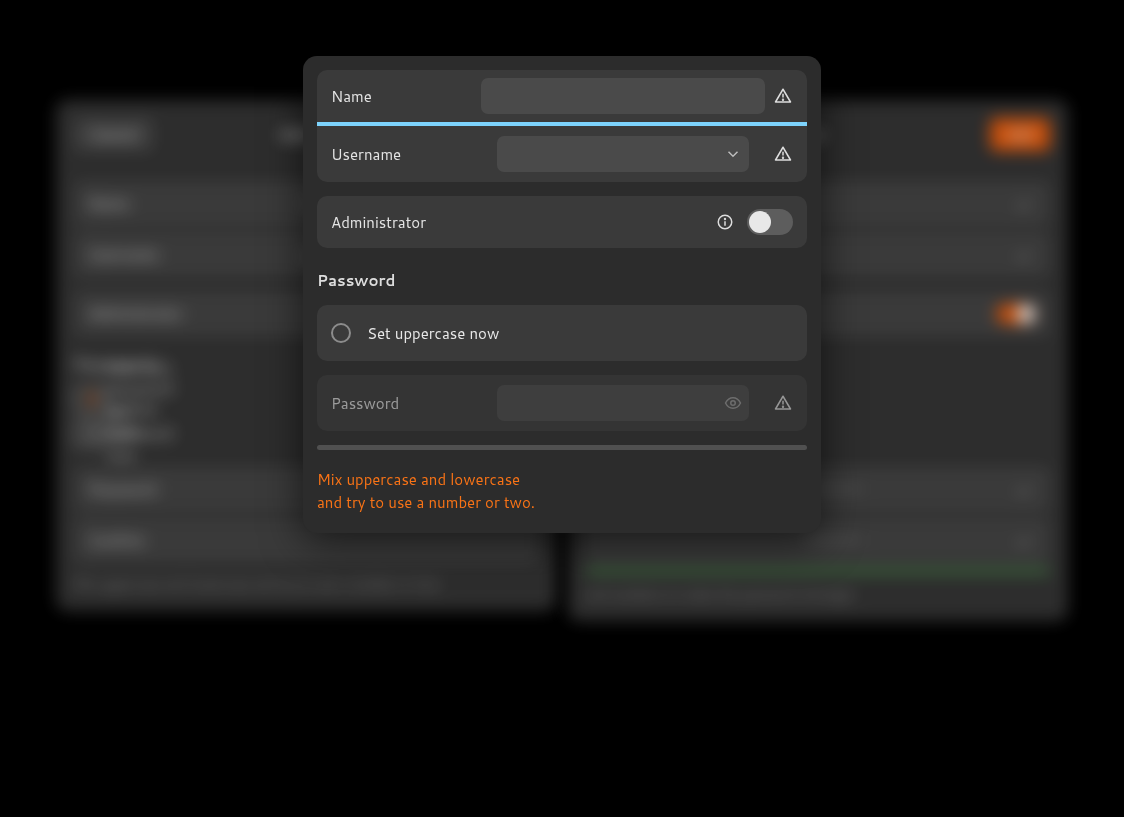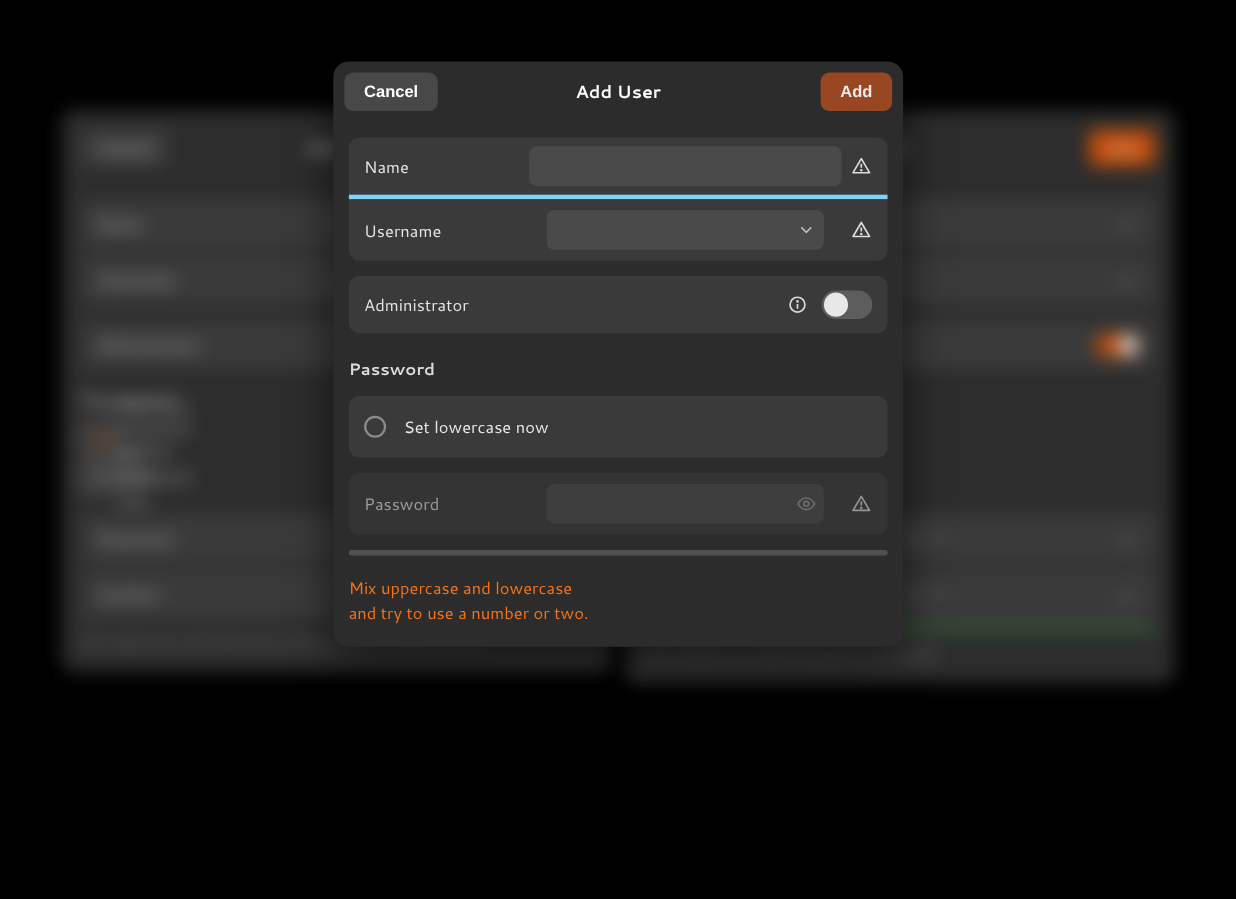--- a/index.html
+++ b/index.html
@@ -318,25 +318,20 @@
       <div class="lbl">&nbsp;</div>
       <div class="val">••••••••••••</div>
       <div class="ic">✔</div>
     </div>
   <div class="pbar"></div>
   <div class="hint">and numbers to make the password stronger.</div>
 </div>
 
 <div class="dialog">
 
-  <div class="dialog-header">
-    <button class="hdr-btn cancel">Cancel</button>
-    <span class="dialog-title">Add User</span>
-    <button class="hdr-btn add">Add</button>
-  </div>
 
   <div class="group">
     <div class="field-row">
       <div class="field-label">Name</div>
       <input class="field-input" type="text" value="" style="">
       <span class="icon warn-icon">
         <svg viewBox="0 0 24 24" fill="none" stroke-width="2" stroke-linejoin="round">
             <path d="M12 3 L22 20 L2 20 Z"></path>
             <line x1="12" y1="9" x2="12" y2="14"></line>
             <circle cx="12" cy="17" r="0.6" fill="currentColor"></circle>
@@ -375,21 +370,21 @@
       </span>
       <div class="switch"></div>
     </div>
   </div>
 
   <div class="section-label">Password</div>
 
   <div class="group">
     <div class="radio-row">
       <div class="radio"></div>
-      <div class="radio-label">Set lowercase now</div>
+      <div class="radio-label">Set uppercase now</div>
     </div>
   </div>
 
   <div class="group password-fields">
     <div class="field-row">
       <div class="field-label">Password</div>
       <div class="input-wrap">
         <input type="password" value="" style="">
         <span class="icon eye-icon">
           <svg viewBox="0 0 24 24" fill="none" stroke-width="2">

